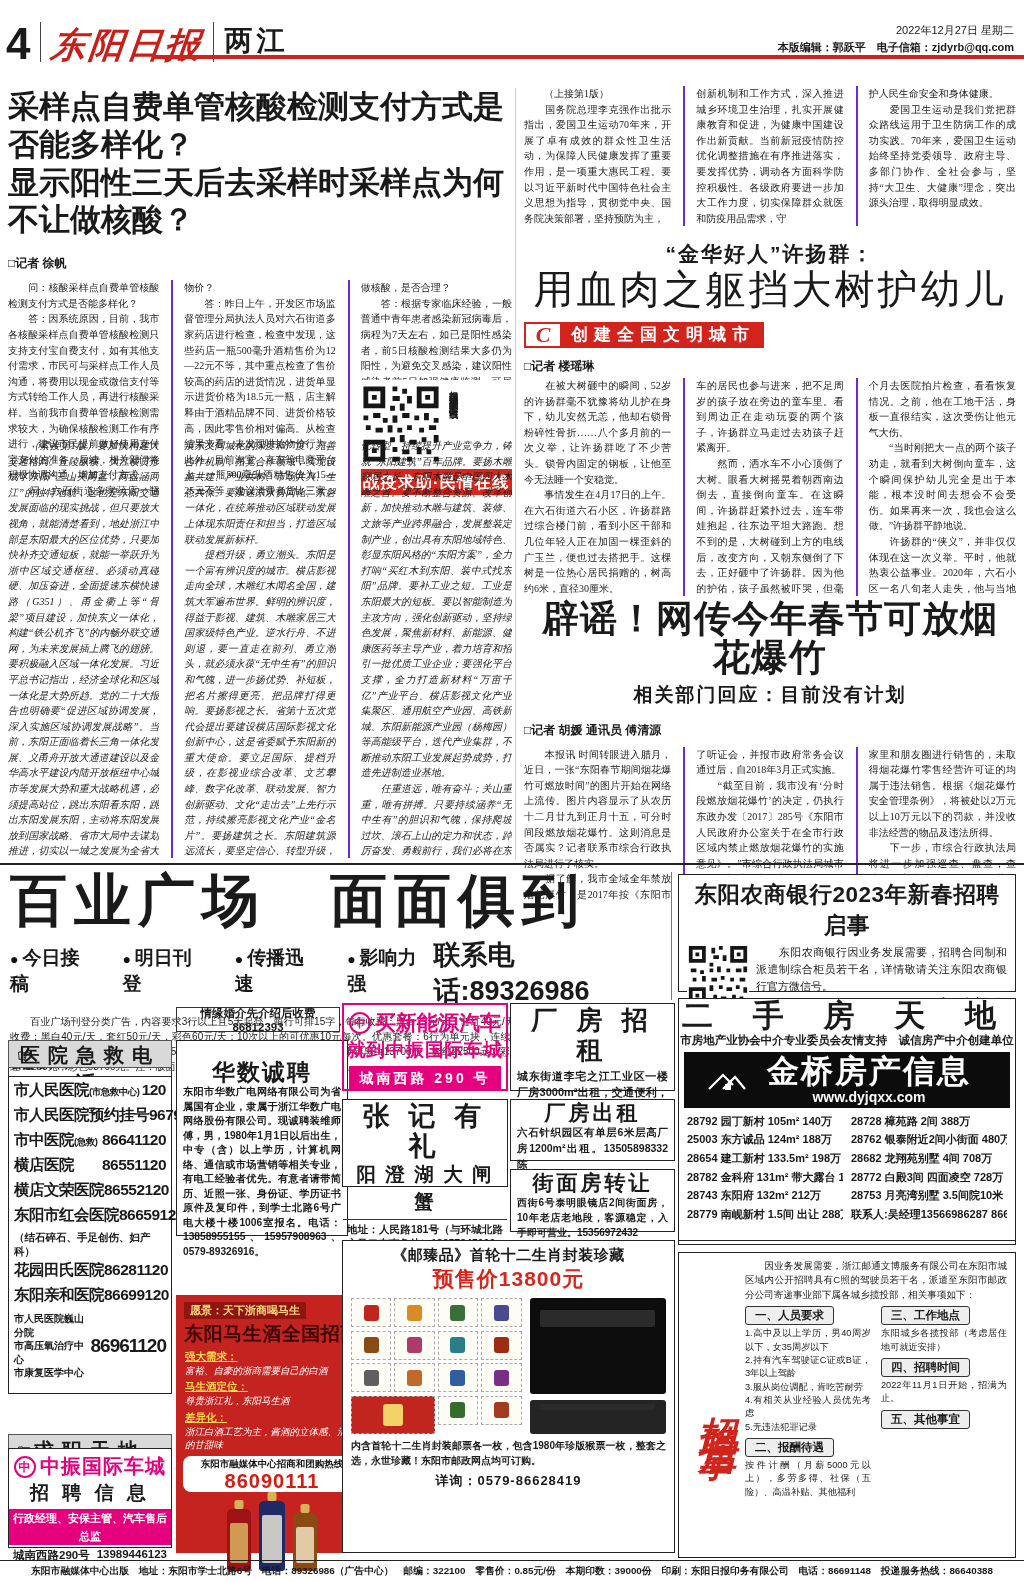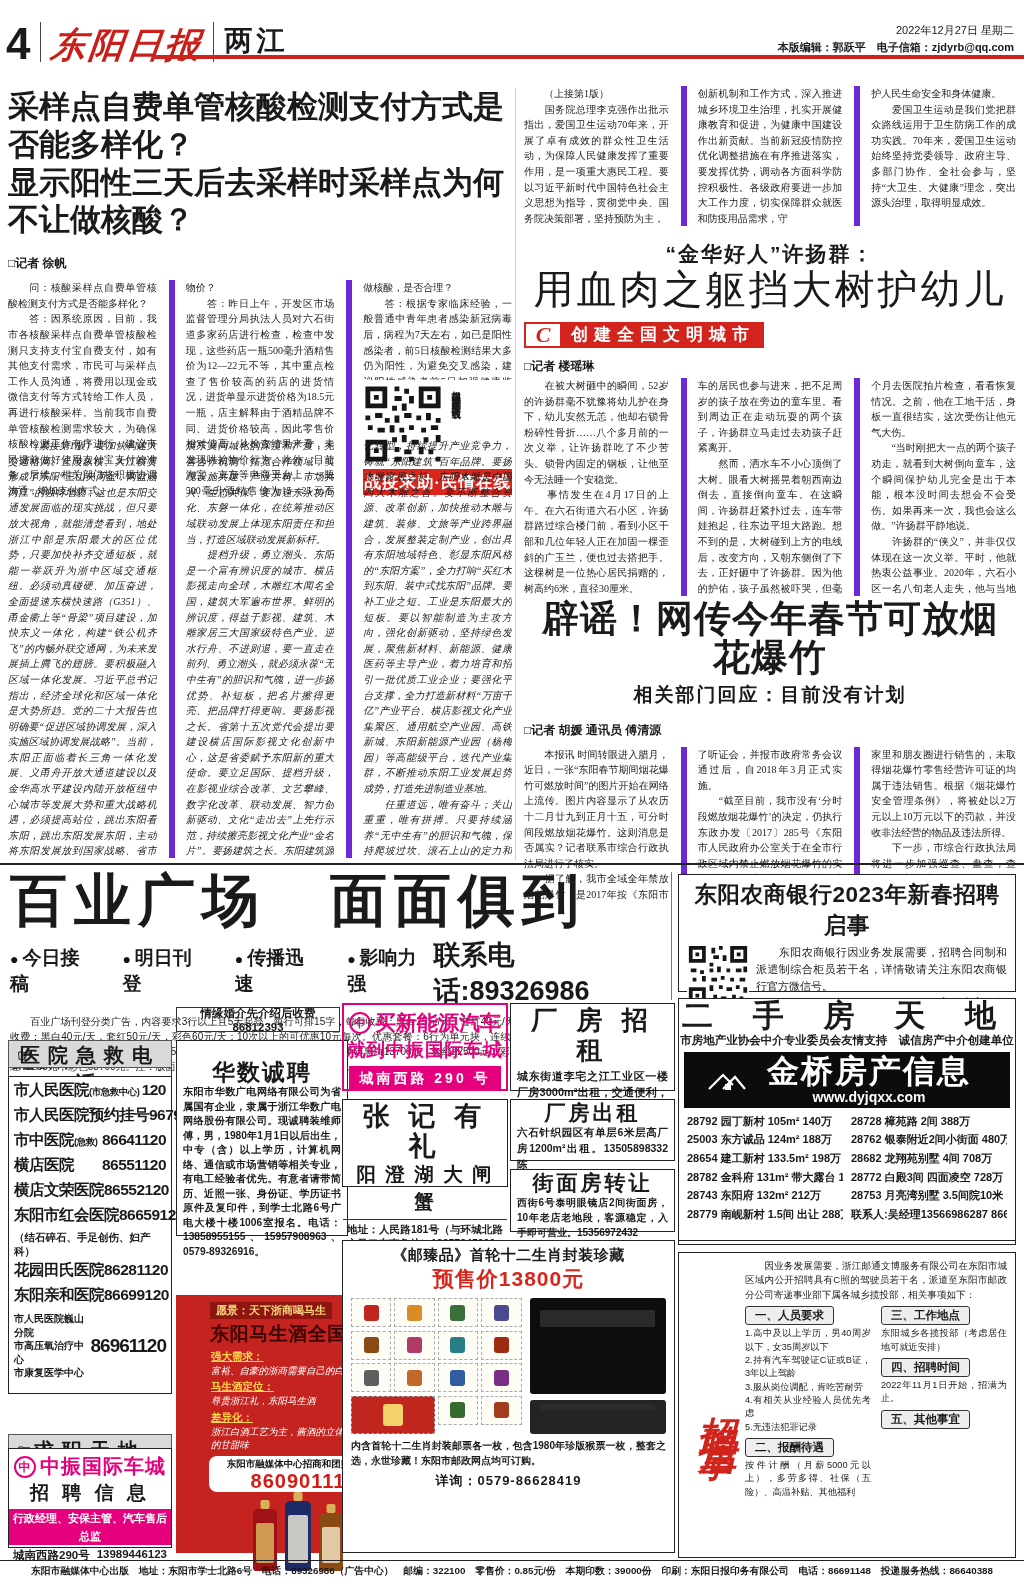--- a/index.html
+++ b/index.html
@@ -2,21 +2,21 @@
 <html><head>
 <meta charset="utf-8">
 <style>
   html,body{margin:0;padding:0;background:#9a9a9a;}
   .page{position:relative;width:1024px;height:1581px;margin:0 auto;background:#fff;
         font-family:"Liberation Sans",sans-serif;color:#1a1a1a;overflow:hidden;}
   .abs{position:absolute;}
   .ncol{font:10px/1.56 "Liberation Serif",serif;text-align:justify;white-space:pre-wrap;overflow:hidden;}
   .cols{display:flex;}
   .cols>div{flex:1;min-width:0;}
-  .cols.ruled>div+div{border-left:6px solid #6d28d9;padding-left:11px;margin-left:12px;}
+  .cols.ruled>div+div{border-left:2px solid #6d28d9;padding-left:11px;margin-left:12px;}
   
   .pageno{font-size:44px;font-weight:bold;line-height:1;}
   .vline{width:1px;background:#444;}
   .paperlogo{font-family:"Liberation Serif",serif;font-style:italic;font-weight:bold;
              color:#c81f1a;font-size:35px;letter-spacing:3px;transform:skewX(-6deg);}
   .sectionname{font-size:28px;font-weight:900;letter-spacing:4px;}
   .redrule{background:#cf231d;height:4px;}
   .hmeta{font-size:11px;text-align:right;line-height:1.5;}
   .hmeta b{font-size:11px;}
   
@@ -359,21 +359,21 @@
   <div class="abs box" style="left:176px;top:1040px;width:172px;height:196px;padding:18px 6px;">
     <div class="adtitle" style="font-size:23px;letter-spacing:2px;">华数诚聘</div>
     <div style="font-size:10.2px;line-height:1.42;text-align:justify;font-weight:bold;">东阳市华数广电网络有限公司为省属国有企业，隶属于浙江华数广电网络股份有限公司。现诚聘装维师傅，男，1980年1月1日以后出生，中专（含）以上学历，计算机网络、通信或市场营销等相关专业，有电工经验者优先。有意者请带简历、近照一张、身份证、学历证书原件及复印件，到学士北路6号广电大楼十楼1006室报名。电话：13858955155、15957908963、0579-89326916。</div>
   </div>
 
   <div class="abs gray-header" style="left:176px;top:1253px;width:164px;height:30px;line-height:30px;">
     <span class="hand">☞</span>
     <span>商品信息</span>
   </div>
 
-  <div class="abs masheng" style="left:176px;top:1295px;width:192px;height:258px;padding-left:26px;">
+  <div class="abs masheng" style="left:176px;top:1295px;width:192px;height:258px;">
     <div class="ms-tag">愿景：天下浙商喝马生</div>
     <div class="ms-title">东阳马生酒全国招商</div>
     <div class="ms-h">强大需求：</div>
     <div class="ms-p">富裕、自豪的浙商需要自己的白酒</div>
     <div class="ms-h">马生酒定位：</div>
     <div class="ms-p">尊贵浙江礼，东阳马生酒</div>
     <div class="ms-h">差异化：</div>
     <div class="ms-p">浙江白酒工艺为主，酱酒的立体感、清香的甘甜味</div>
     <div class="ms-hot">
       <div class="lb">东阳市融媒体中心招商和团购热线</div>

